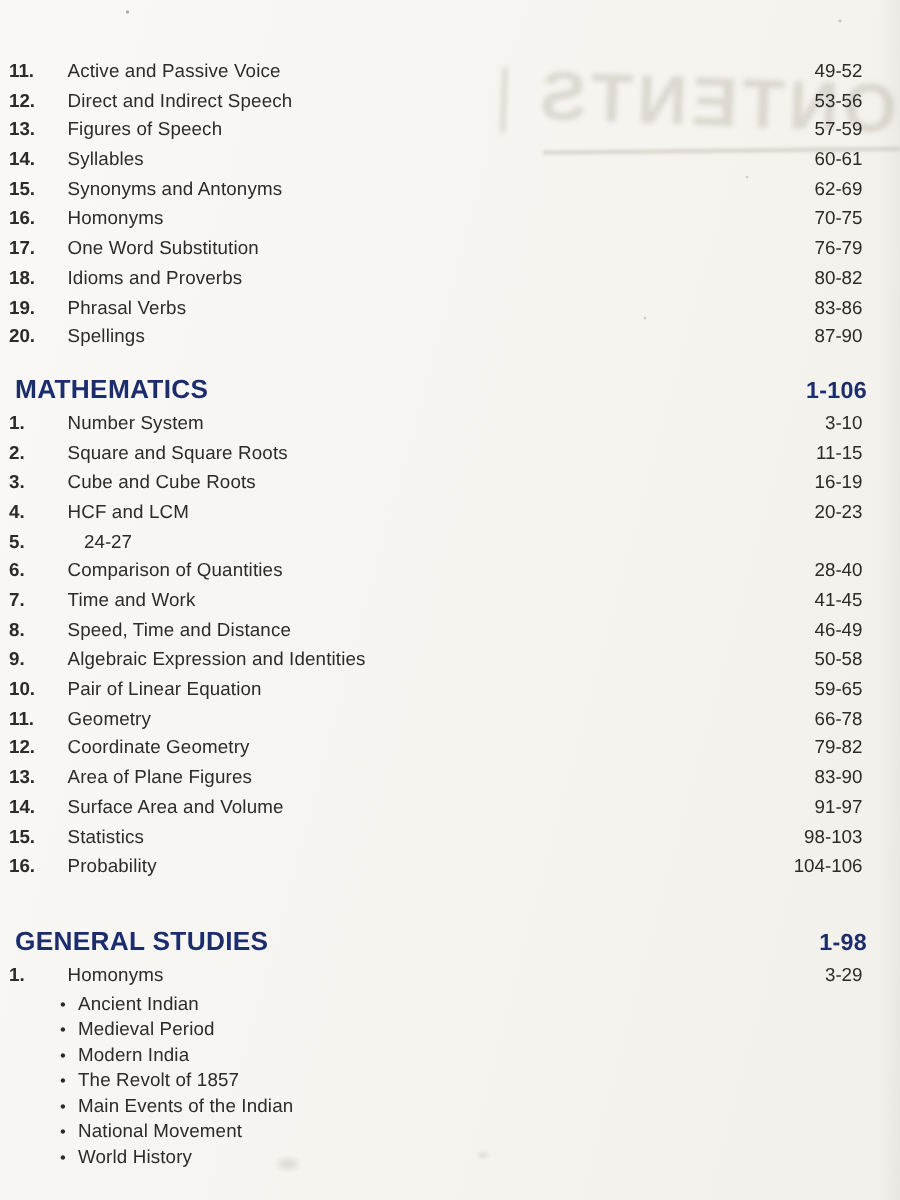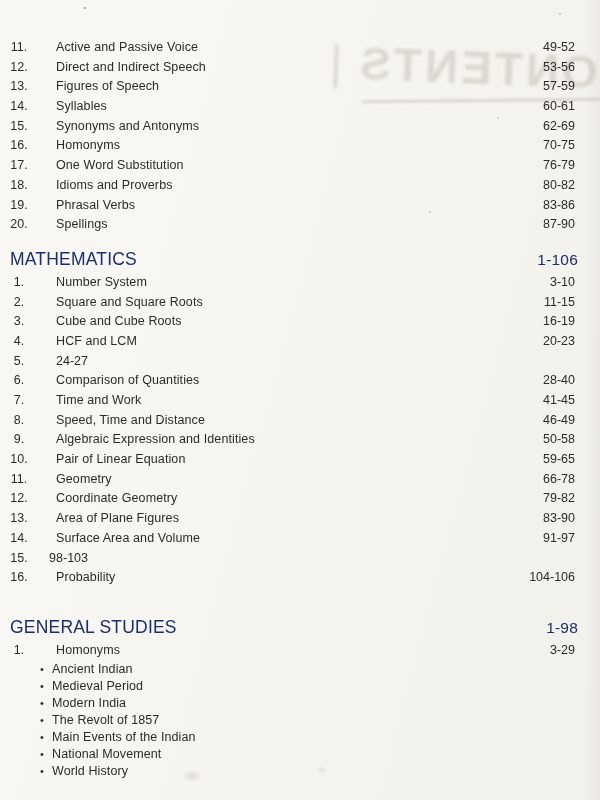--- a/index.html
+++ b/index.html
@@ -37,28 +37,28 @@
     filter:blur(1px);
     transform:rotate(-.6deg);
   }
   .content{position:absolute;left:0;top:38px;right:0;}
   .row{
     display:flex;align-items:baseline;
     height:19.7px;line-height:19.7px;
     padding:0 25px 0 6px;
     font-size:12.5px;
   }
-  .row .num{flex:none;width:26px;text-align:center;}
-  .row .title{flex:1;margin-left:24px;letter-spacing:.1px;}
+  .row .num{flex:none;width:26px;text-align:left;font-weight:bold;}
+  .row .title{flex:1;margin-left:13px;letter-spacing:.1px;}
   .row .pages{flex:none;text-align:right;min-width:56px;}
   .sec-head{
     display:flex;align-items:baseline;
     padding:0 22px 0 10px;
     height:22px;line-height:22px;
-    font-size:17.5px;font-weight:400;
+    font-size:17.5px;font-weight:700;
     color:#1c2d6e;letter-spacing:.2px;
   }
   .sec-head .h-title{flex:1;}
   .sec-head .h-pages{flex:none;font-size:15.5px;}
   .gap-math{margin-top:13px;}
   .gap-after-head{margin-top:3px;}
   .gap-gs{margin-top:28px;}
   .bullet-row{
     display:flex;align-items:baseline;
     height:17px;line-height:17px;
@@ -200,20 +200,21 @@
             <span class="title">Area of Plane Figures</span>
             <span class="pages">83-90</span>
           </div>
         <div class="row">
             <span class="num">14.</span>
             <span class="title">Surface Area and Volume</span>
             <span class="pages">91-97</span>
           </div>
         <div class="row">
             <span class="num">15.</span>
+            <span class="title">Statistics</span>
             <span class="pages">98-103</span>
           </div>
         <div class="row">
             <span class="num">16.</span>
             <span class="title">Probability</span>
             <span class="pages">104-106</span>
           </div>
       </div>
     </div>
 

